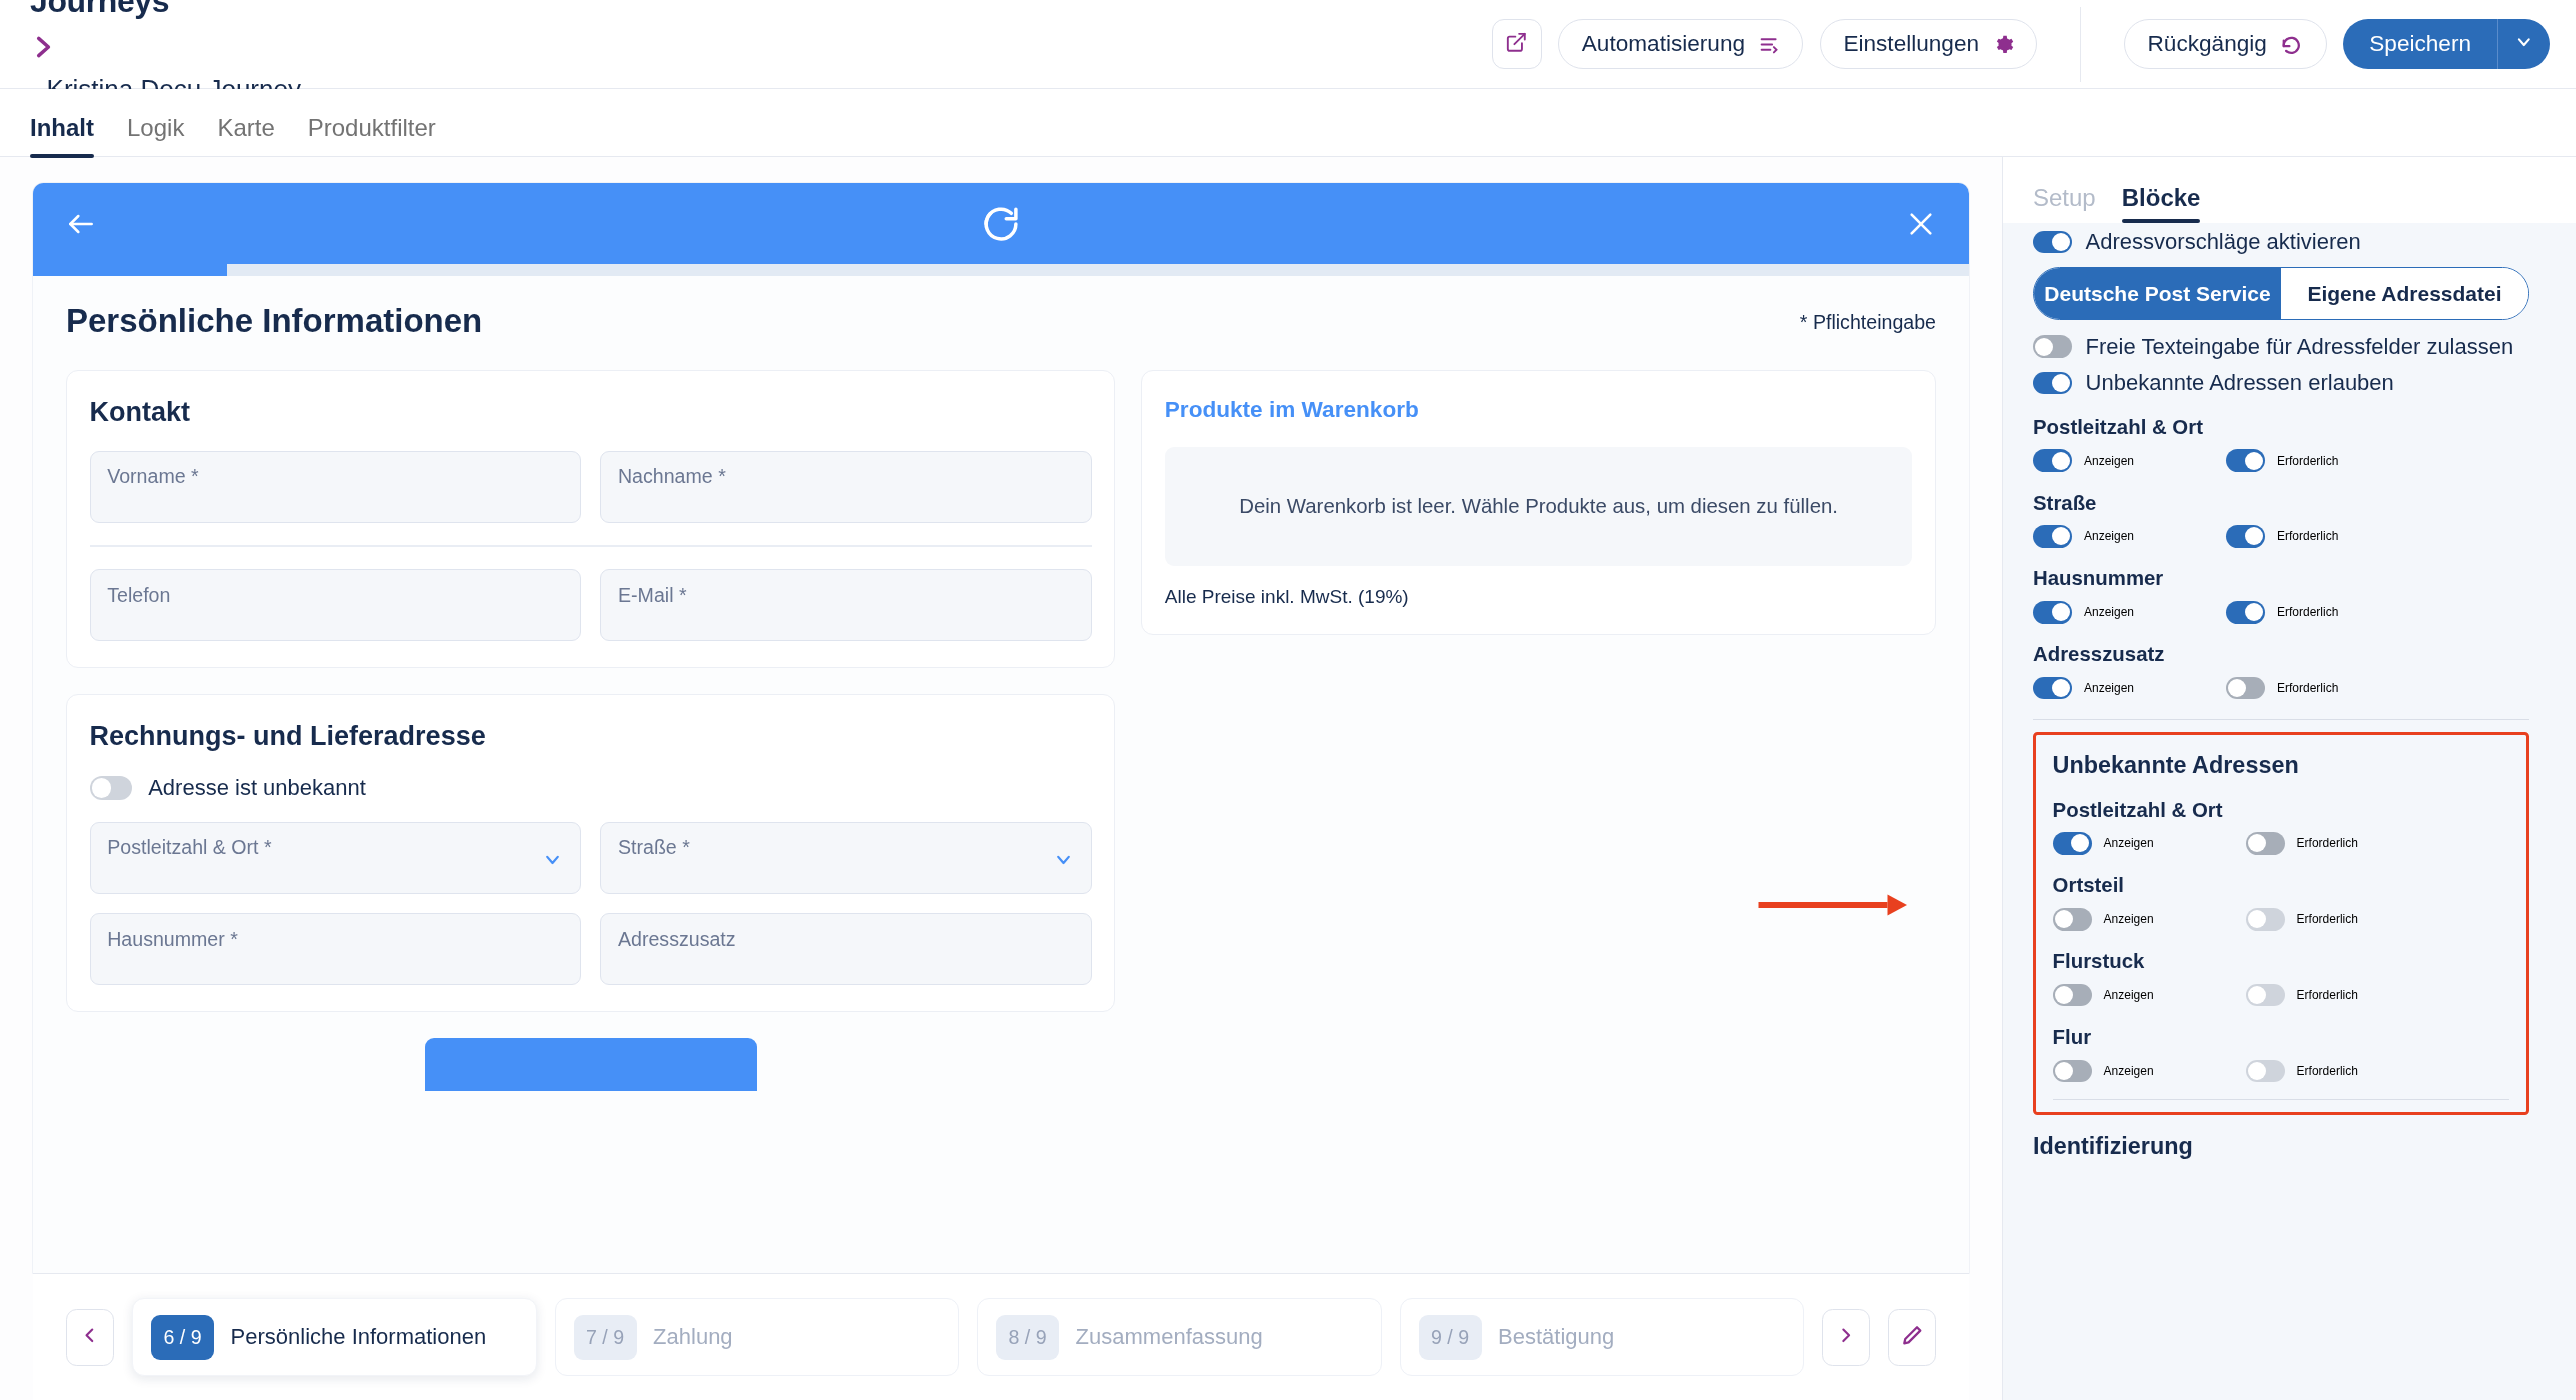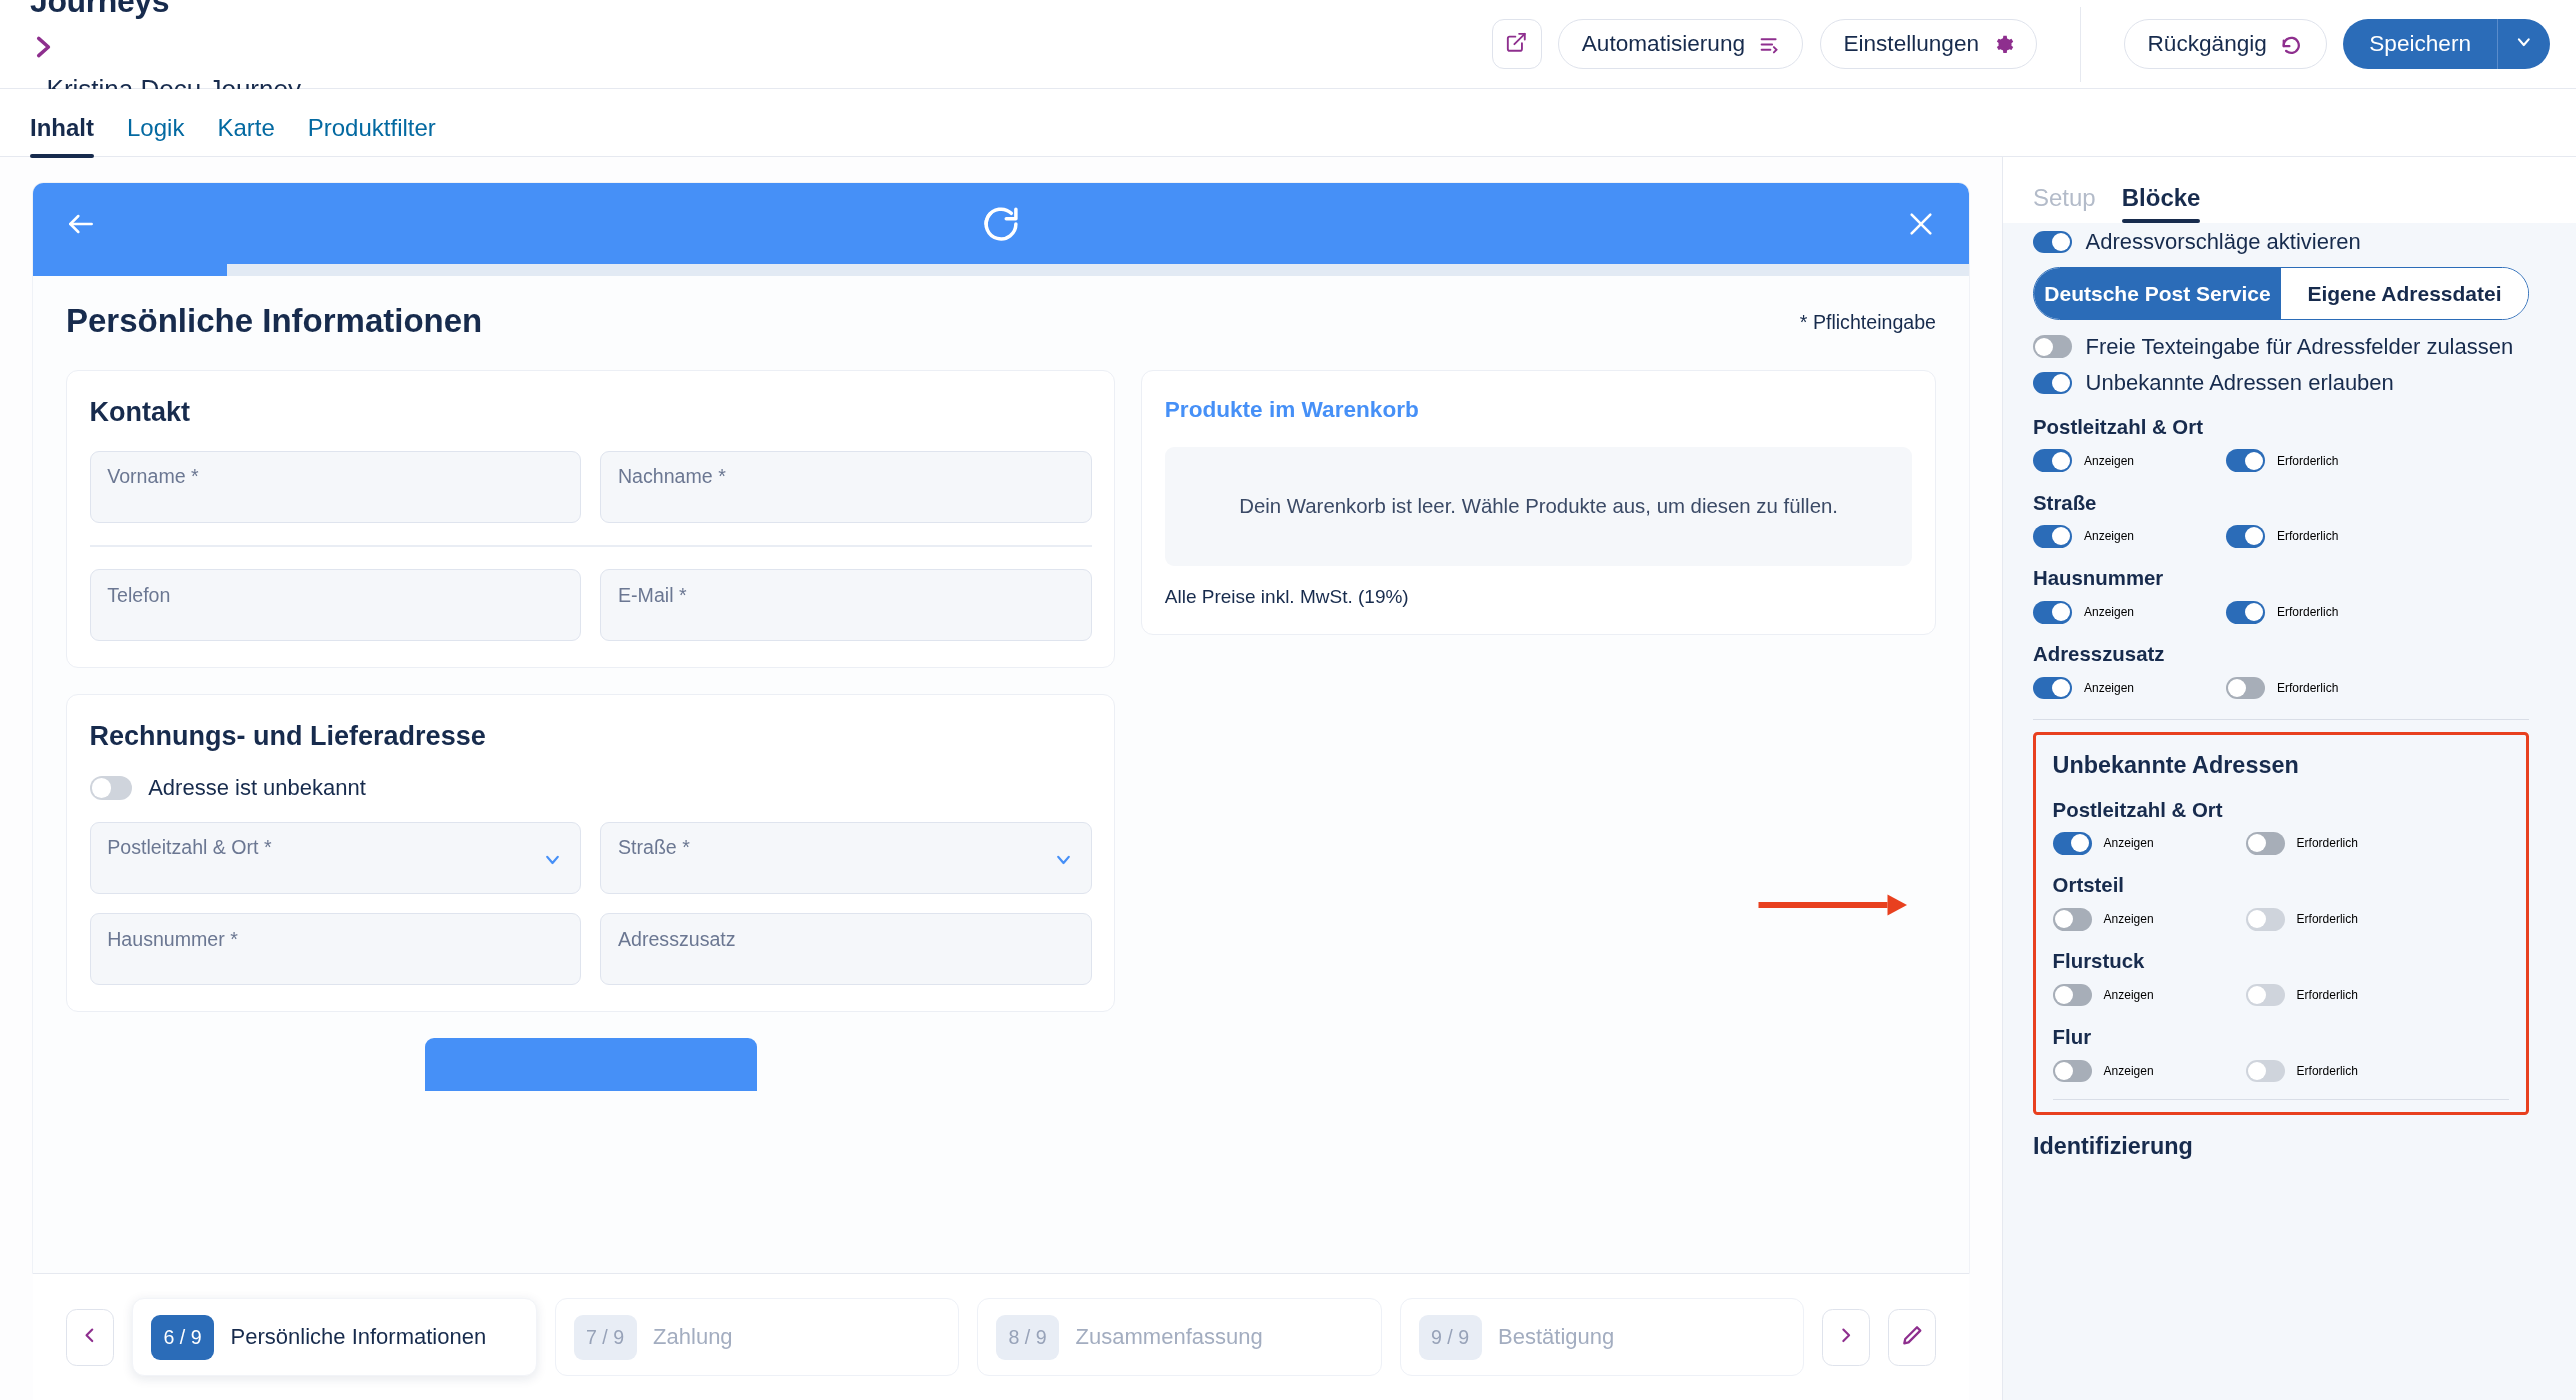--- a/index.html
+++ b/index.html
@@ -49,21 +49,21 @@
     display: flex; align-items: center; justify-content: center;
     border-radius: 0 26px 26px 0; border-left: 1.5px solid #5a8ccb; font-size: 19.6px;
   }
 
   
   .subtabs {
     height: 68px; min-height: 68px; display: flex; align-items: flex-end; gap: 33px;
     padding: 0 30px; background: #fff; border-bottom: 1.5px solid #e6e9f0;
   }
   .subtab {
-    font-size: 24px; color: #0369a1; padding-bottom: 13.6px; position: relative;
+    font-size: 24px; color: #737373; padding-bottom: 13.6px; position: relative;
   }
   .subtab.active { color: #172b4d; font-weight: 700; }
   .subtab.active::after {
     content: ""; position: absolute; left: 0; right: 0; bottom: -1.5px;
     height: 3.8px; background: #172b4d; border-radius: 2.3px;
   }
 
   
   .body { flex: 1; display: flex; min-height: 0; background: #ffffff; }
 

